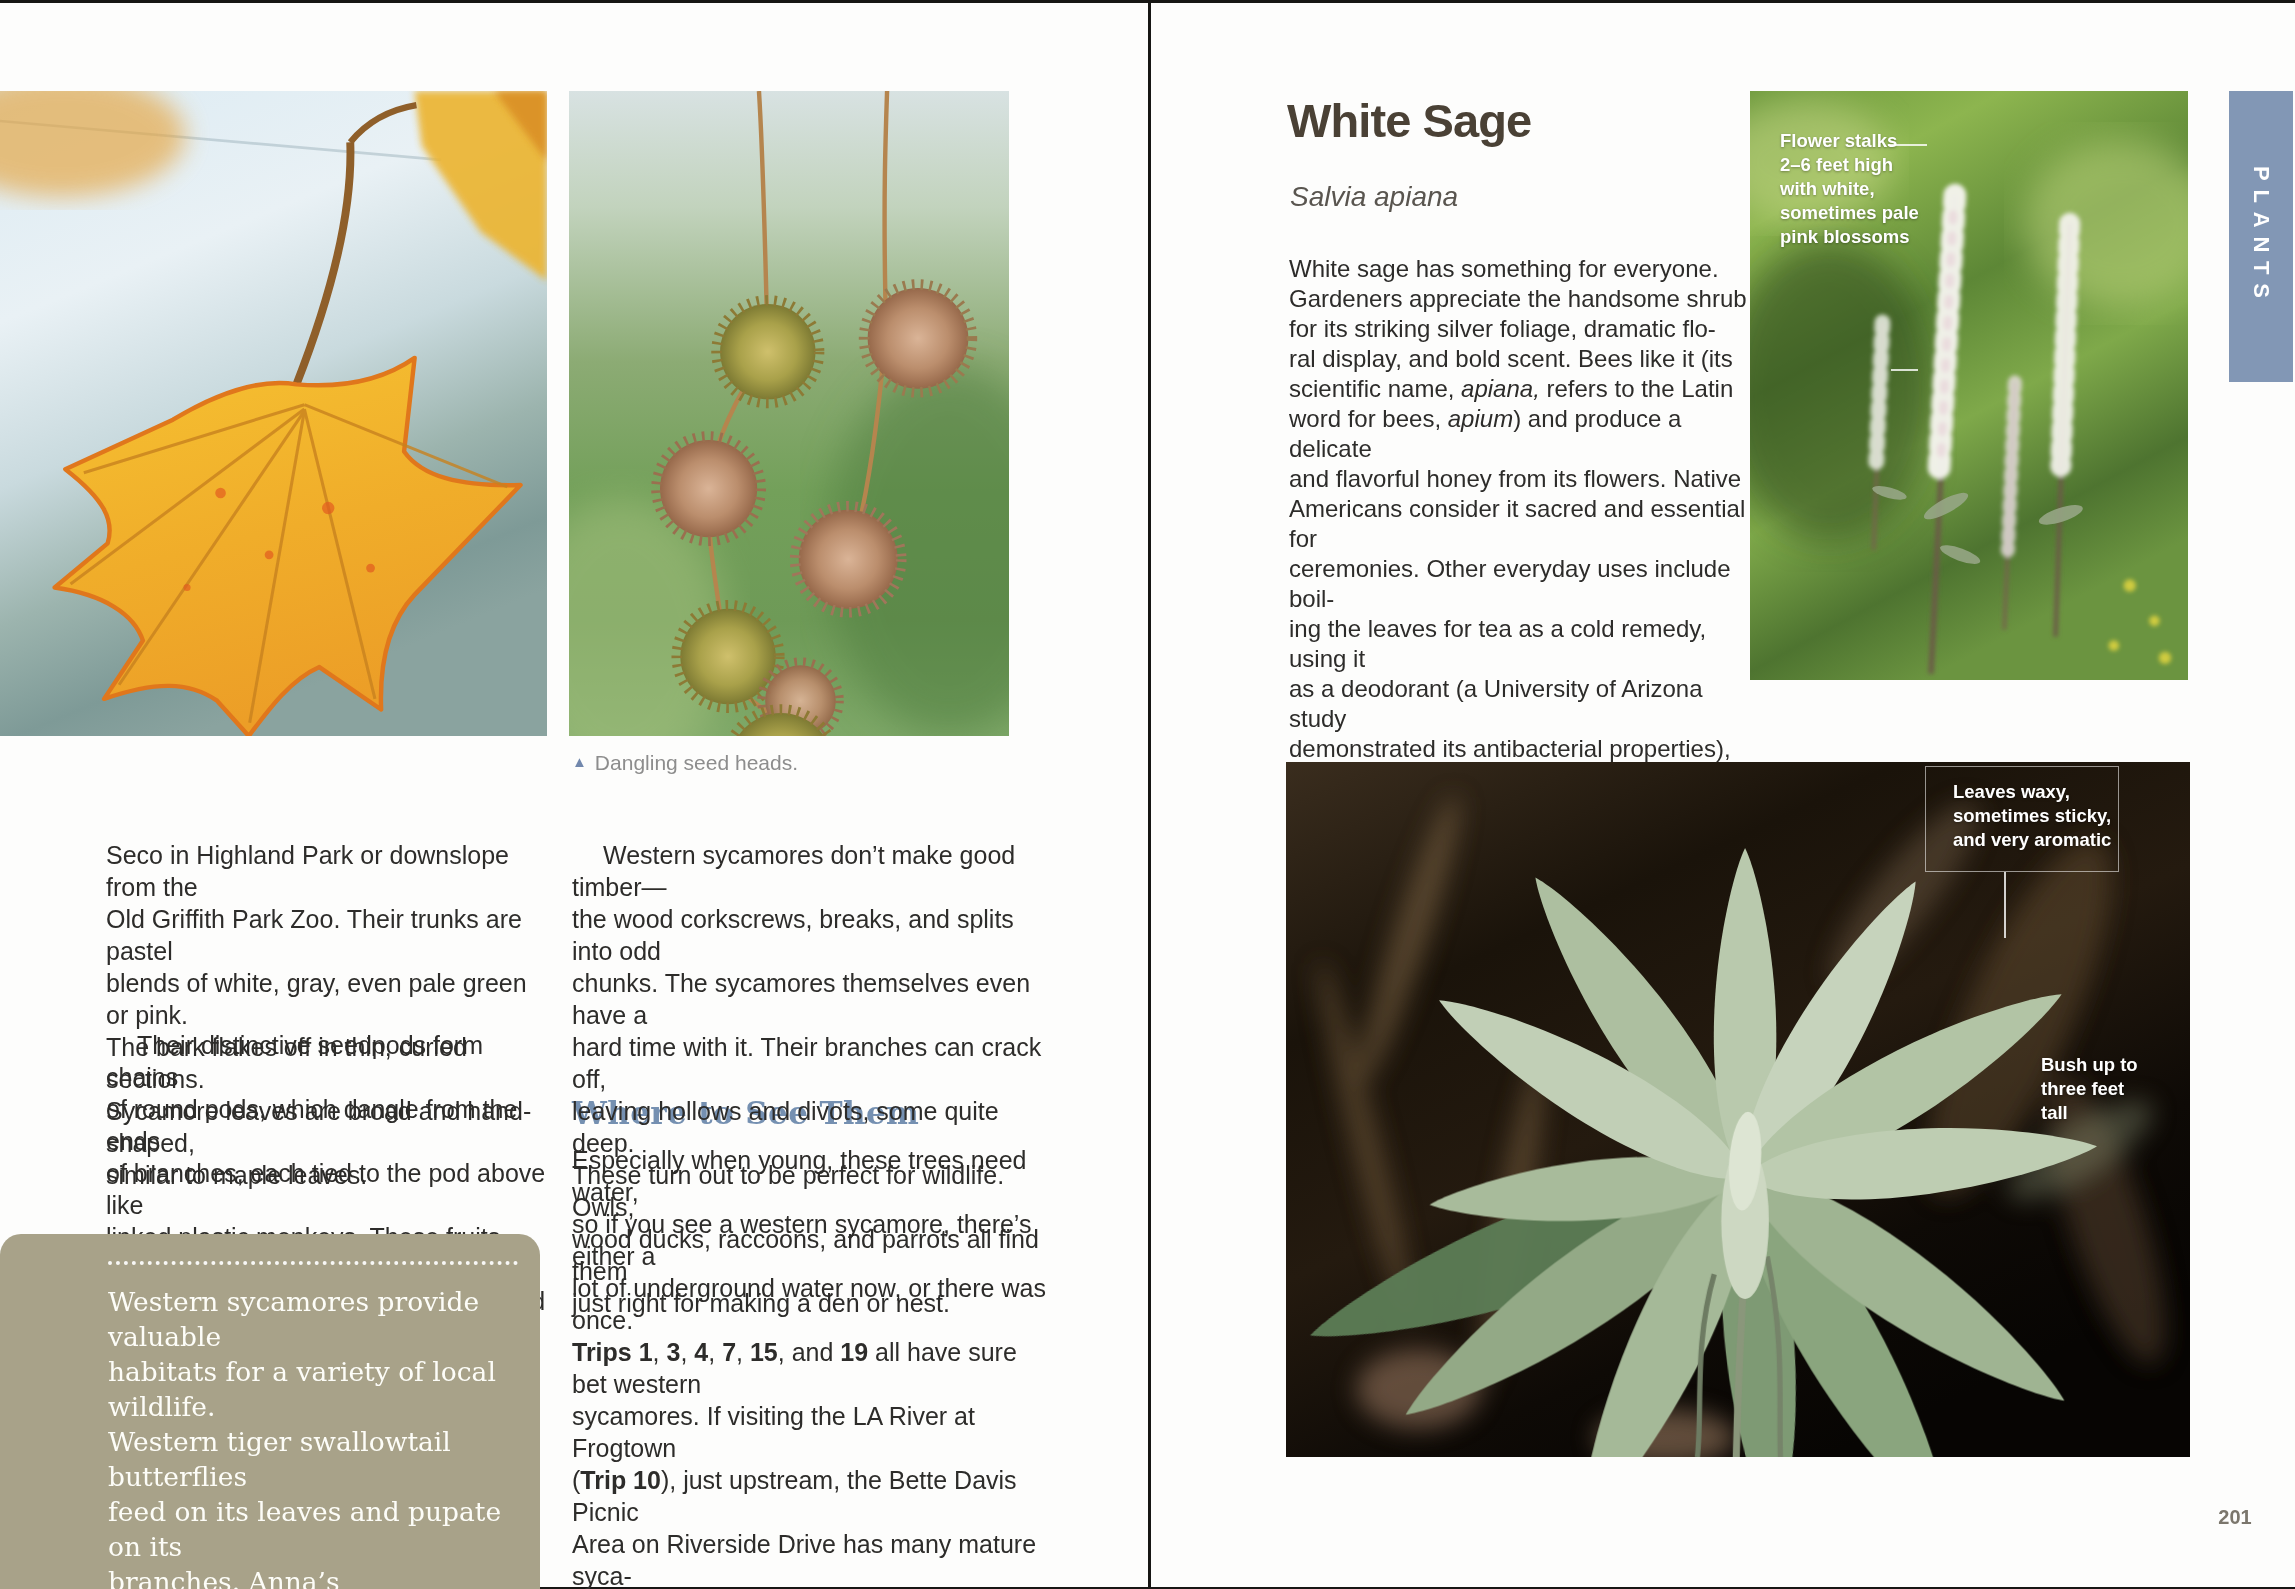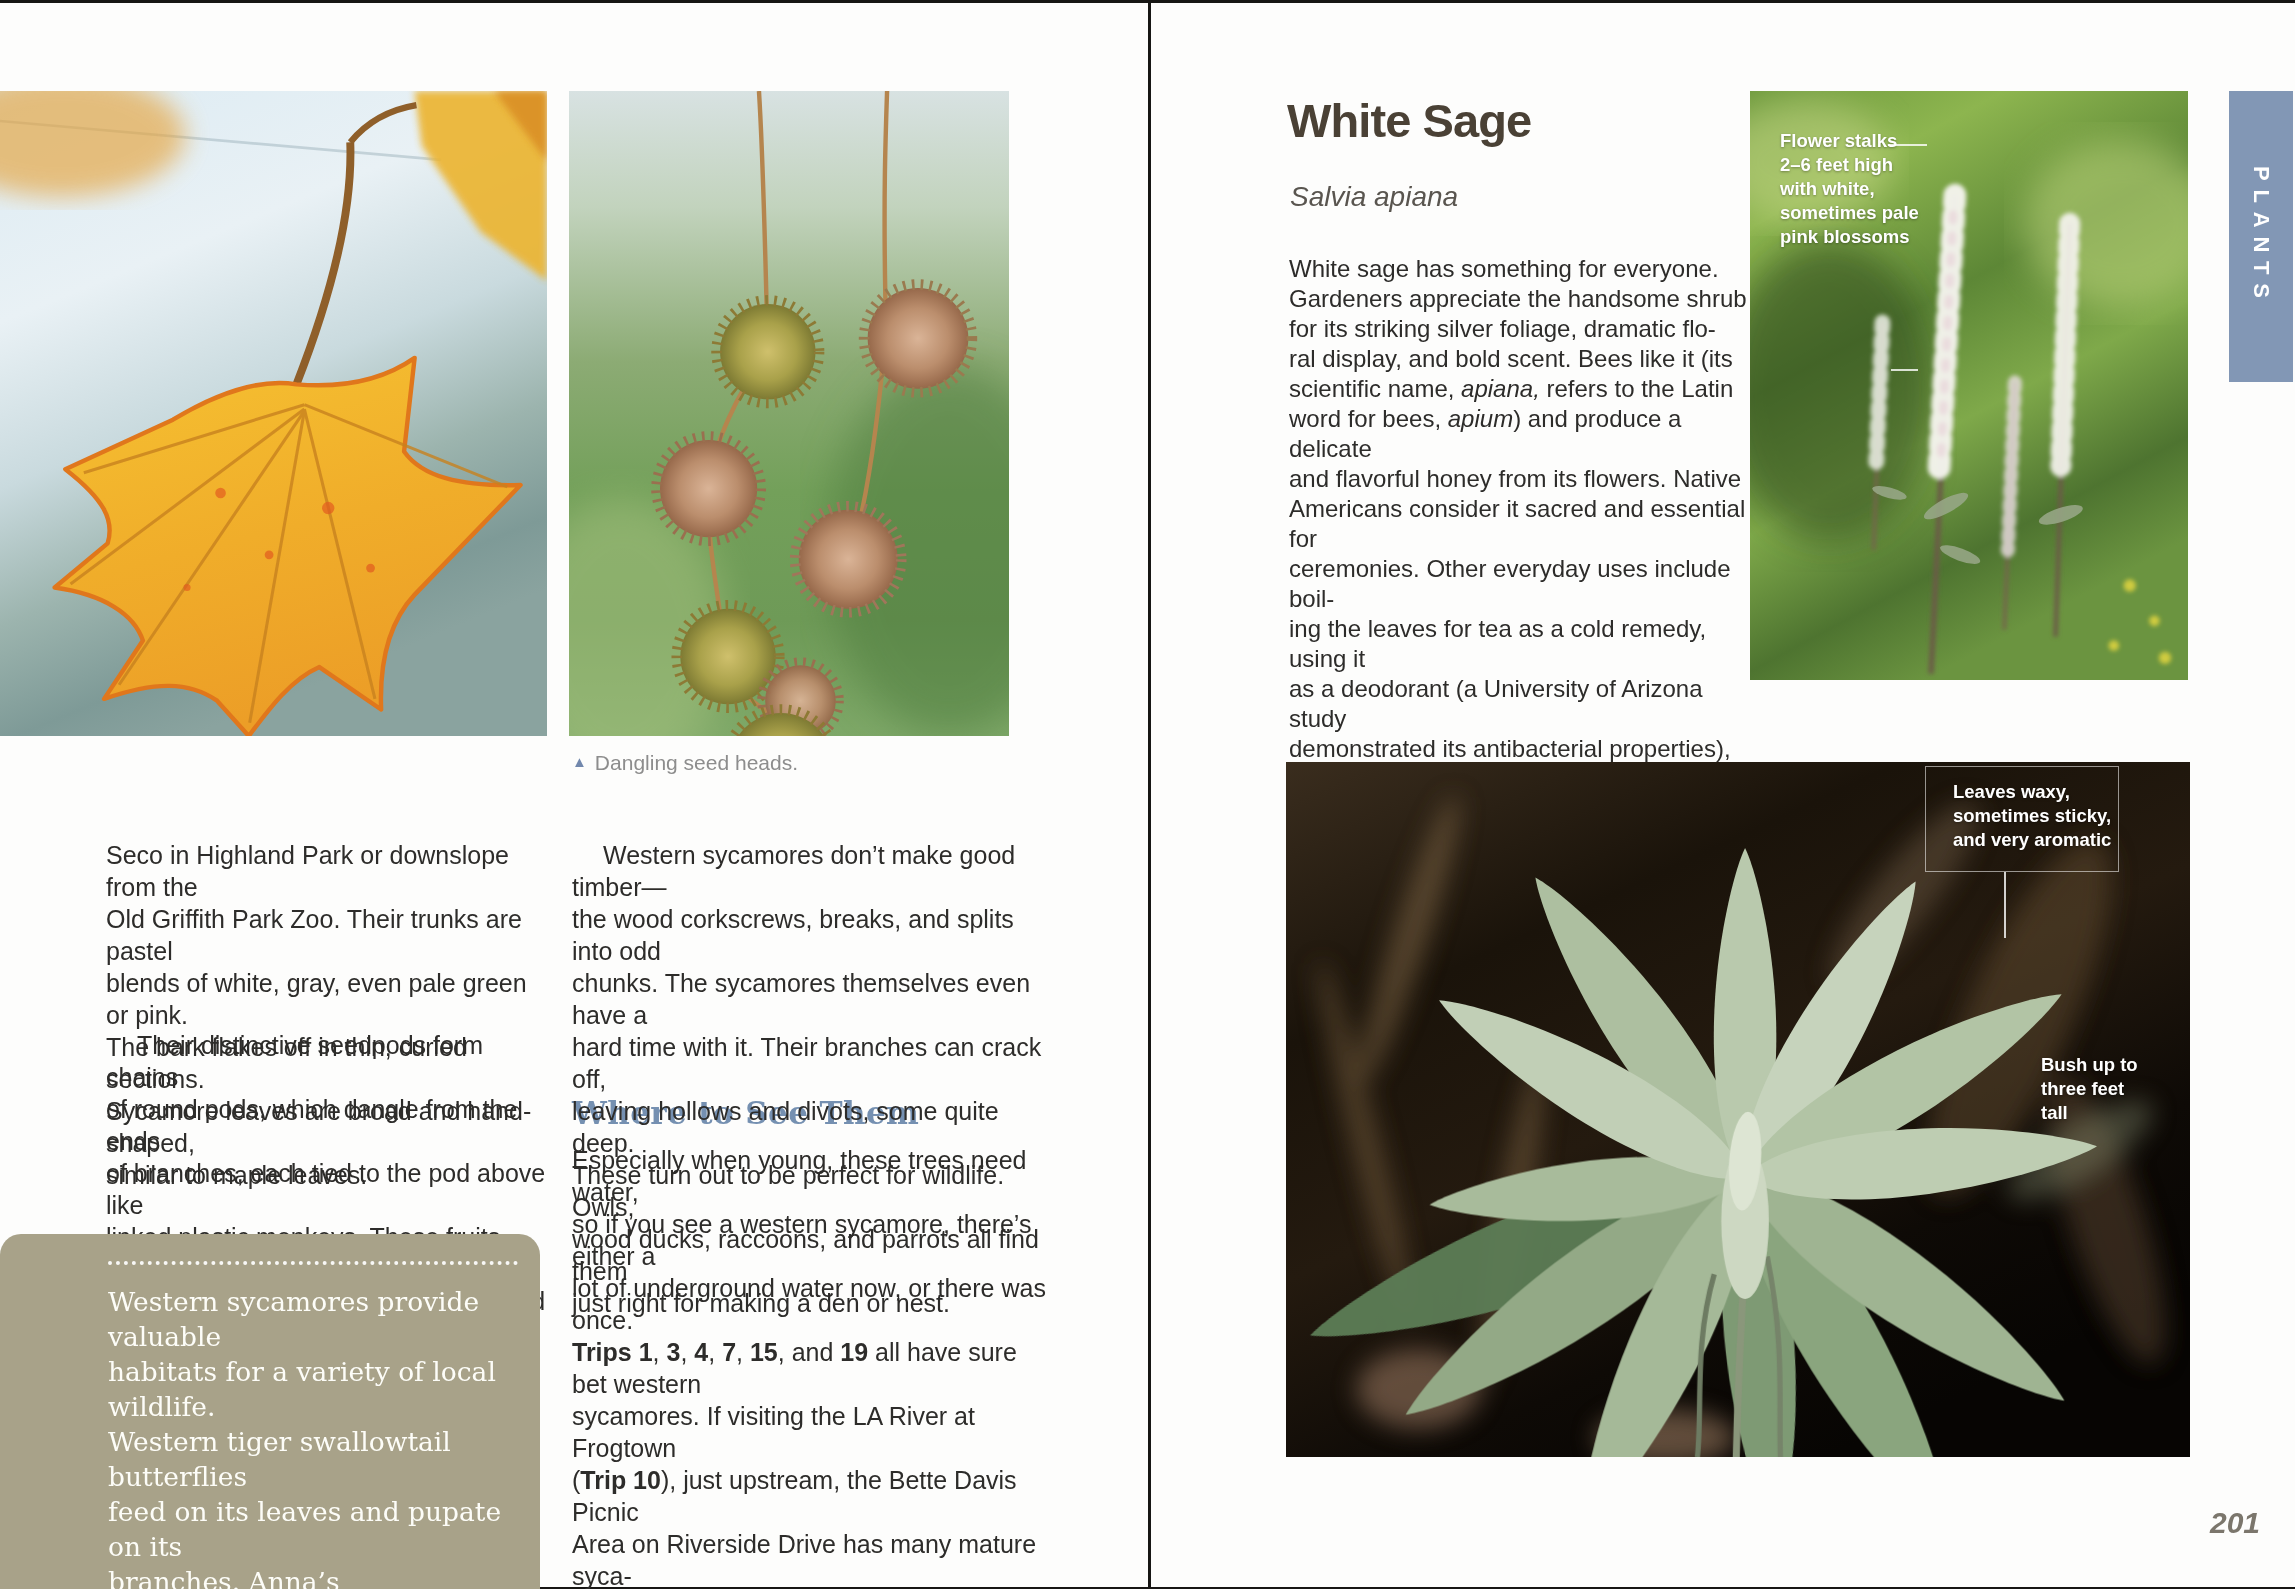--- a/index.html
+++ b/index.html
@@ -20,21 +20,21 @@
   .gb-text{font-family:"DejaVu Serif",serif;font-size:26.5px;line-height:35px;color:#fdfdf8;white-space:pre-line;}
   .where-h{font-family:"DejaVu Serif",serif;font-weight:700;font-size:31px;color:#7590b1;letter-spacing:0.4px;}
   .title{font-weight:700;font-size:47px;letter-spacing:-0.9px;color:#4a4135;}
   .subtitle{font-style:italic;font-size:28px;color:#59554f;}
   .anno{position:absolute;color:#fff;font-weight:700;font-size:18.5px;line-height:24px;white-space:pre-line;
         text-shadow:0 0.9px 2.6px rgba(0,0,0,.35);}
   .leavesbox{position:absolute;border:0.9px solid rgba(255,255,255,.55);}
   .leader{position:absolute;background:rgba(255,255,255,.8);}
   .tab{position:absolute;background:#8297b5;display:flex;align-items:center;justify-content:center;}
   .tab span{writing-mode:vertical-rl;color:#fff;font-weight:700;font-size:22px;letter-spacing:8.8px;}
-  .pagenum{font-weight:700;font-size:30px;color:#7b766c;font-style:italic;}
+  .pagenum{font-weight:700;font-size:20px;color:#7b766c;}
   .b{font-weight:700;}
   .i{font-style:italic;}
 </style>
 </head>
 <body>
 
 <div class="spread">
 
   <div class="abs rule" style="left:0;top:0;width:2295px;height:2.6px;"></div>
   <div class="abs rule" style="left:0;top:1587px;width:2295px;height:2.6px;"></div>

